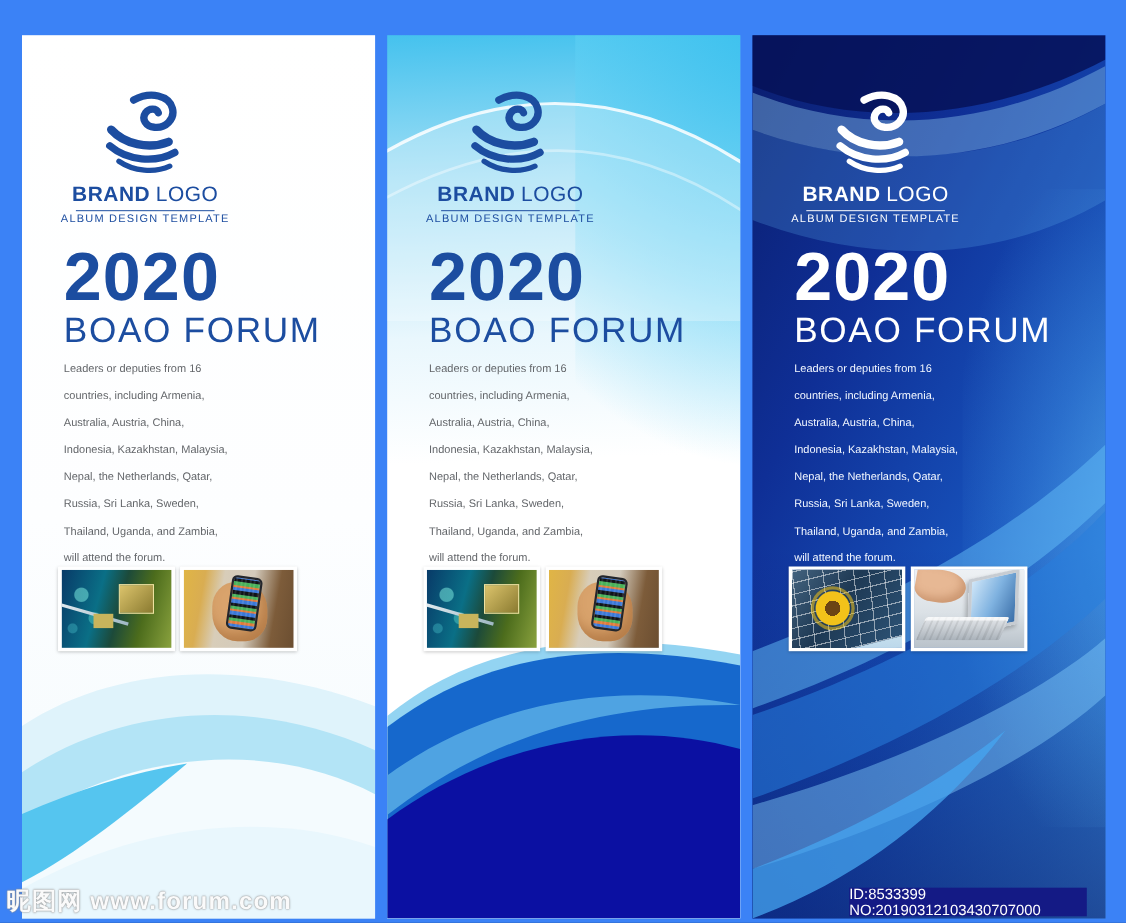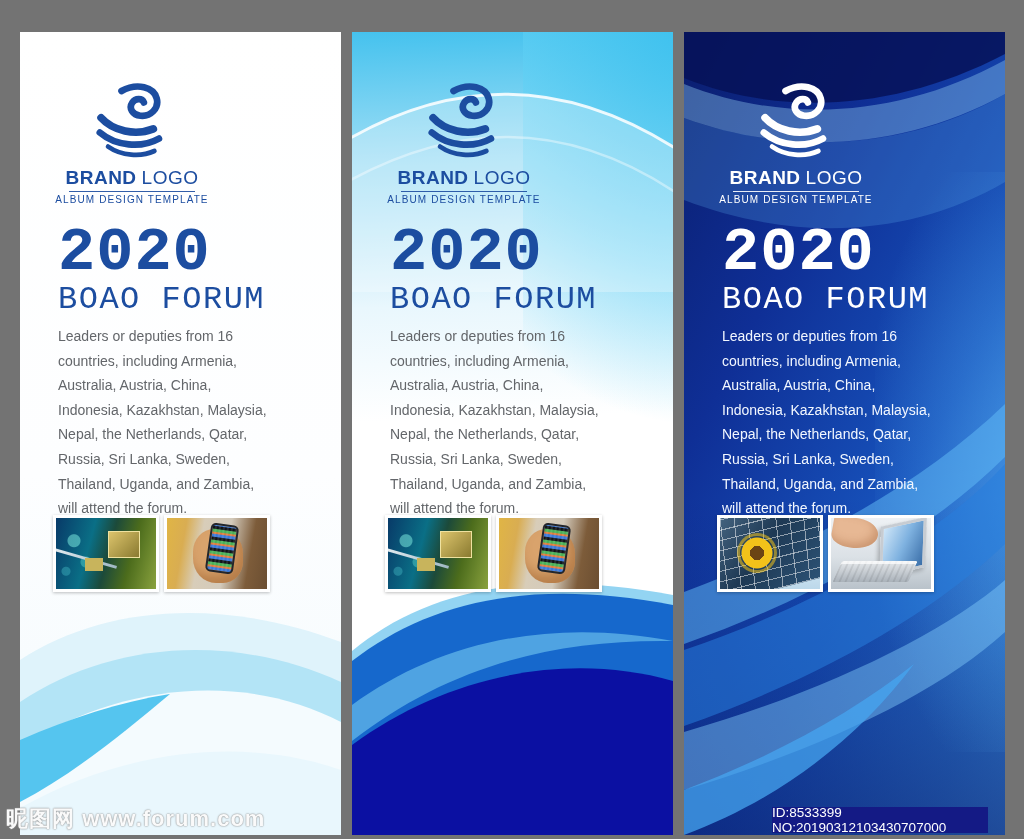--- a/index.html
+++ b/index.html
@@ -1,16 +1,16 @@
 <!DOCTYPE html>
 <html><head>
 <meta charset="utf-8">
 <style>
   html,body{margin:0;padding:0;background:#000;}
-  #stage{position:relative;width:1024px;height:839px;background:#737373;overflow:hidden;
+  #stage{position:relative;width:1024px;height:839px;background:#3b82f6;overflow:hidden;
          font-family:"Liberation Sans","DejaVu Sans",sans-serif;}
 
   
   .banner{position:absolute;top:32px;width:321px;height:803px;overflow:hidden;}
   #b1{left:20px;background:linear-gradient(180deg,#ffffff 0%,#fdfeff 55%,#f3fafd 100%);}
   #b2{left:352px;background:linear-gradient(178deg,#45c2ee 0%,#9fdef5 16%,#e9f7fd 34%,#ffffff 48%,#ffffff 100%);}
   #b3{left:684px;background:
        linear-gradient(to top, rgba(6,14,90,.55), rgba(6,14,90,0) 42%),
        linear-gradient(118deg,#0a1d6e 0%,#0f2f96 30%,#1753bc 62%,#2f7fd8 88%,#3f97e8 100%);}
 
@@ -30,28 +30,28 @@
   .brand-block{position:absolute;top:50px;left:0;width:224px;text-align:center;color:#1c4da0;}
   #b3 .brand-block{color:#ffffff;}
   .logo-svg{margin:0 auto;display:block;}
   .brand-name{margin-top:4px;font-size:19px;letter-spacing:.5px;line-height:20px;}
   .brand-name .bold{font-weight:700;}
   .brand-name .light{font-weight:400;margin-left:5px;}
   .brand-rule{width:126px;height:1px;background:currentColor;margin:3px auto 2px;opacity:.9;}
   .brand-tagline{font-size:10px;letter-spacing:1.1px;font-weight:400;}
 
   
-  .title-block{position:absolute;left:38px;top:192px;color:#1c4da0;font-family:Liberation Mono, monospace;}
+  .title-block{position:absolute;left:38px;top:192px;color:#1c4da0;}
   #b3 .title-block{color:#ffffff;}
   .title-year{font-size:62px;font-weight:700;line-height:58px;letter-spacing:1px;}
   .title-name{font-size:32px;font-weight:400;line-height:36px;letter-spacing:1.5px;}
 
   
   .body-text{position:absolute;left:38px;top:292px;width:262px;
-    font-size:14px;line-height:24.6px;color:#63666a;white-space:pre-line;}
+    font-size:10px;line-height:24.6px;color:#63666a;white-space:pre-line;}
   #b3 .body-text{color:#f2f7ff;}
 
   
   .photos{position:absolute;left:33px;top:483px;display:flex;gap:5px;}
   .photo{position:relative;width:100px;height:71px;border:3px solid #fff;
          overflow:hidden;box-shadow:0 1px 3px rgba(0,0,0,.25);}
 
   .photo-circuit{background:
     radial-gradient(circle at 18% 32%, rgba(120,230,220,.55) 0 6px, transparent 7px),
     radial-gradient(circle at 30% 62%, rgba(90,210,200,.45) 0 5px, transparent 6px),

